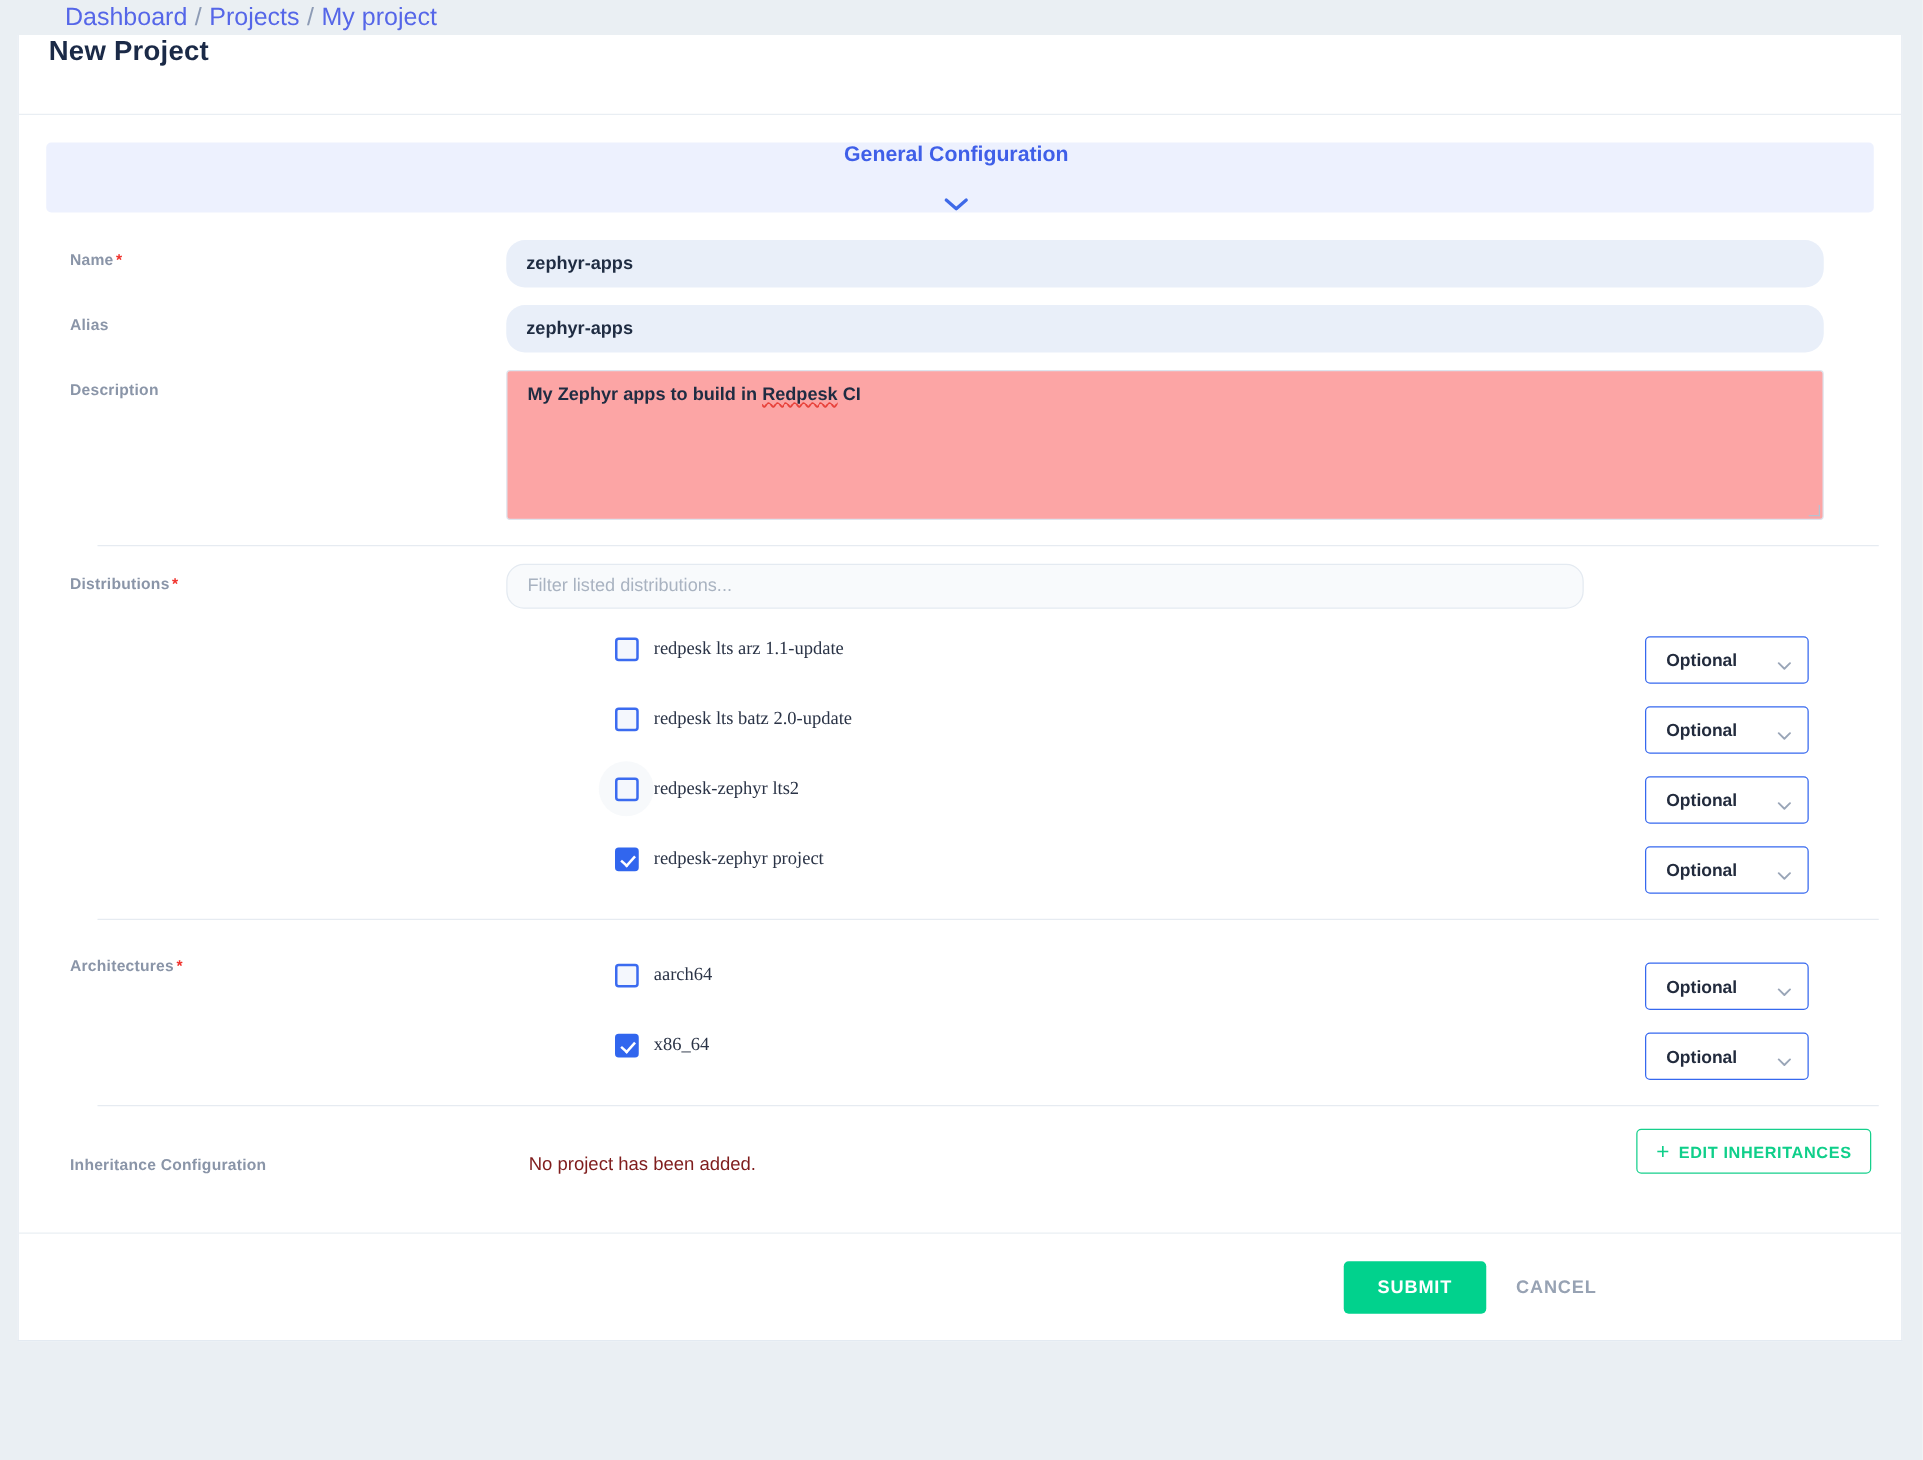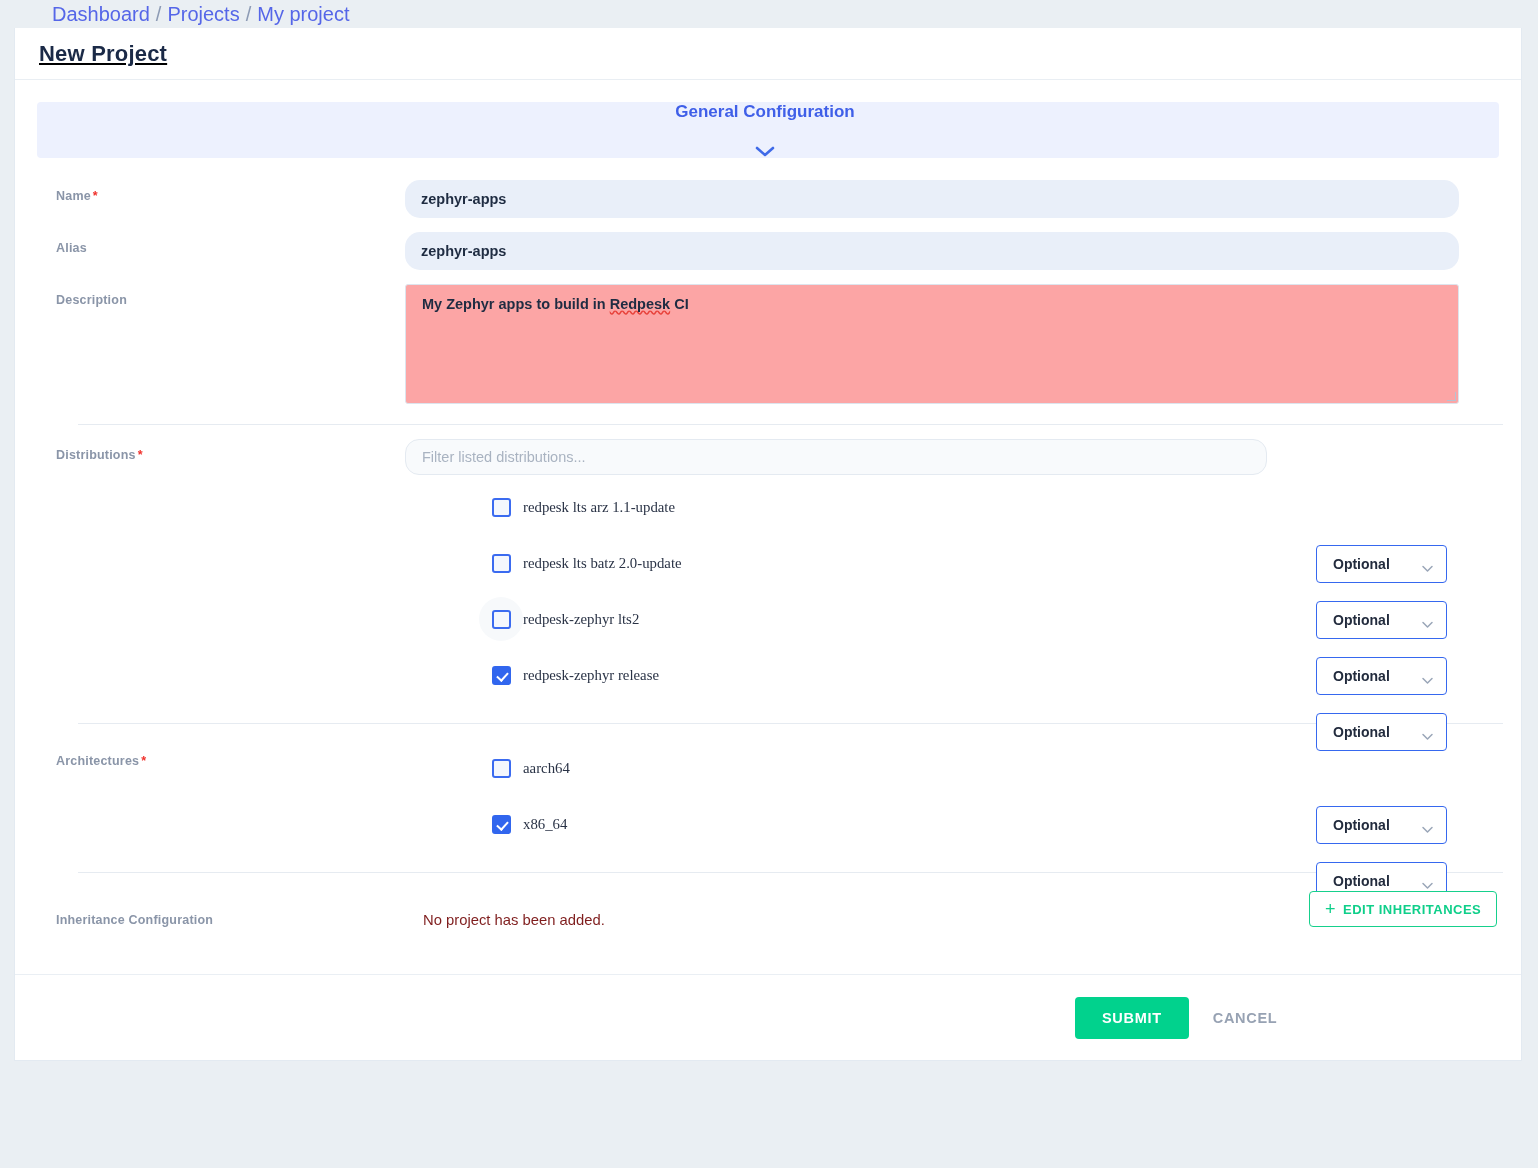--- a/index.html
+++ b/index.html
@@ -34,26 +34,24 @@
   .card {
     position: absolute;
     left: 14px;
     top: 28px;
     width: 1508px;
     background: #ffffff;
     border: 1px solid #e3eaf1;
     border-top: none;
   }
   .card-header {
-    height: 52px;
-    display: flex;
-    align-items: center;
+    height: 64px;
+    display: flex;
     padding: 0 24px;
     border-bottom: 1px solid #e9eef3;
-    text-decoration: underline;
   }
   .page-title {
     font-size: 22px;
     font-weight: bold;
     color: #1b2a47;
     letter-spacing: .2px;
   }
 
   .card-body {
     padding: 22px 22px 0 22px;
@@ -217,21 +215,20 @@
     background: #fff;
     display: flex;
     align-items: center;
     justify-content: space-between;
     padding: 0 12px 0 16px;
     font-size: 14px;
     font-weight: bold;
     color: #222b3d;
     cursor: pointer;
     font-family: "Liberation Sans", sans-serif;
-    margin-top: 48px;
   }
   .chev-sm { width: 13px; height: 9px; display: block; }
 
   
   .inh-row {
     display: flex;
     align-items: center;
     padding-top: 22px;
     position: relative;
     height: 72px;
@@ -411,21 +408,21 @@
                 <path d="M2 2.5 L6.5 7 L11 2.5" stroke="#9aa6b8" stroke-width="1.5" stroke-linecap="round" stroke-linejoin="round"></path>
               </svg>
           </span>
         </div>
       </div>
 
       <div class="opt-row">
         <div class="cbox-wrap">
           <span class="cbox on"></span>
         </div>
-        <div class="opt-label">redpesk-zephyr release</div>
+        <div class="opt-label">redpesk-zephyr project</div>
         <div class="sel-btn">
           <span>Optional</span>
           <span class="chev-sm">
             <svg viewBox="0 0 13 9" width="13" height="9" fill="none">
                 <path d="M2 2.5 L6.5 7 L11 2.5" stroke="#9aa6b8" stroke-width="1.5" stroke-linecap="round" stroke-linejoin="round"></path>
               </svg>
           </span>
         </div>
       </div>
 

